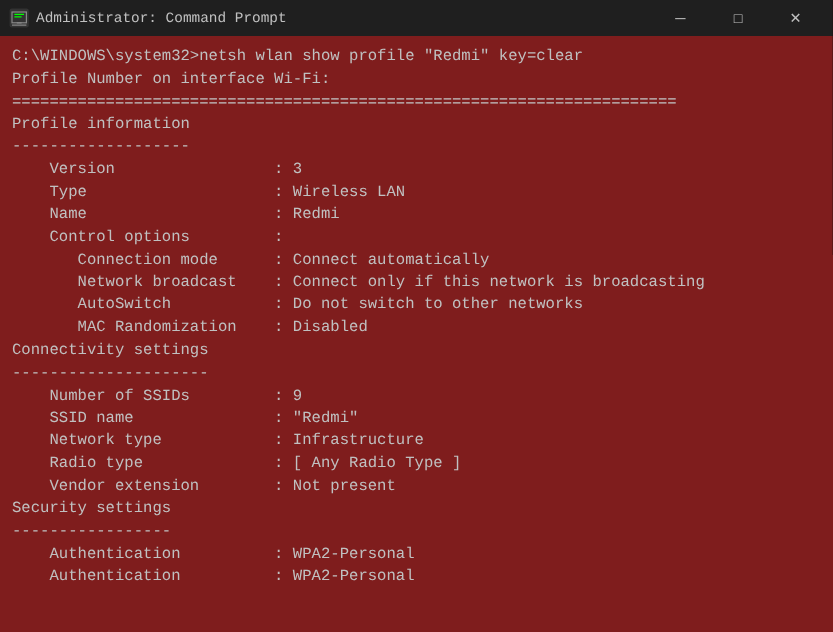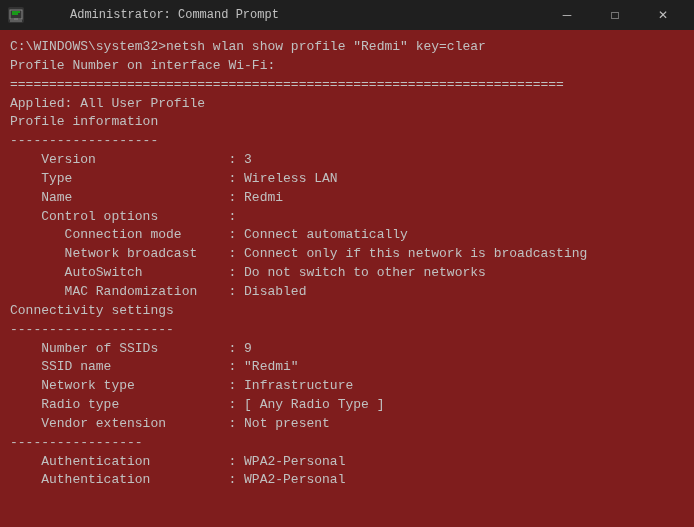--- a/index.html
+++ b/index.html
@@ -32,21 +32,20 @@
       border-radius: 2px;
       display: flex;
       align-items: center;
       justify-content: center;
       font-size: 10px;
       color: #fff;
     }
     .title-text {
       color: #c0c0c0;
       font-size: 12px;
-      margin-left: 40px;
     }
     .title-bar-controls {
       display: flex;
       gap: 2px;
     }
     .win-btn {
       width: 46px;
       height: 22px;
       display: flex;
       align-items: center;
@@ -92,39 +91,39 @@
     <button class="win-btn close">✕</button>
   </div>
 </div>
 
 <div class="terminal">
   <div class="cmd-line">C:\WINDOWS\system32&gt;netsh wlan show profile "Redmi" key=clear</div>
   <div id="output">
       <div class="cmd-line"></div>
       <div class="cmd-line">Profile Number on interface Wi-Fi:</div>
       <div class="cmd-line">=======================================================================</div>
-      <div class="cmd-line">Applied: All User Profile</div>
       <div class="cmd-line"></div>
       <div class="cmd-line">Profile information</div>
       <div class="cmd-line">-------------------</div>
       <div class="cmd-line">    Version                 : 3</div>
       <div class="cmd-line">    Type                    : Wireless LAN</div>
       <div class="cmd-line">    Name                    : Redmi</div>
       <div class="cmd-line">    Control options         :</div>
       <div class="cmd-line">       Connection mode      : Connect automatically</div>
       <div class="cmd-line">       Network broadcast    : Connect only if this network is broadcasting</div>
       <div class="cmd-line">       AutoSwitch           : Do not switch to other networks</div>
       <div class="cmd-line">       MAC Randomization    : Disabled</div>
       <div class="cmd-line"></div>
       <div class="cmd-line">Connectivity settings</div>
       <div class="cmd-line">---------------------</div>
       <div class="cmd-line">    Number of SSIDs         : 9</div>
       <div class="cmd-line">    SSID name               : "Redmi"</div>
       <div class="cmd-line">    Network type            : Infrastructure</div>
       <div class="cmd-line">    Radio type              : [ Any Radio Type ]</div>
       <div class="cmd-line">    Vendor extension        : Not present</div>
       <div class="cmd-line"></div>
+      <div class="cmd-line">Security settings</div>
       <div class="cmd-line">-----------------</div>
       <div class="cmd-line">    Authentication          : WPA2-Personal</div>
       <div class="cmd-line">    Authentication          : WPA2-Personal</div>
       <div class="cmd-line"></div>
     </div>
 </div>
 
 </body></html>

